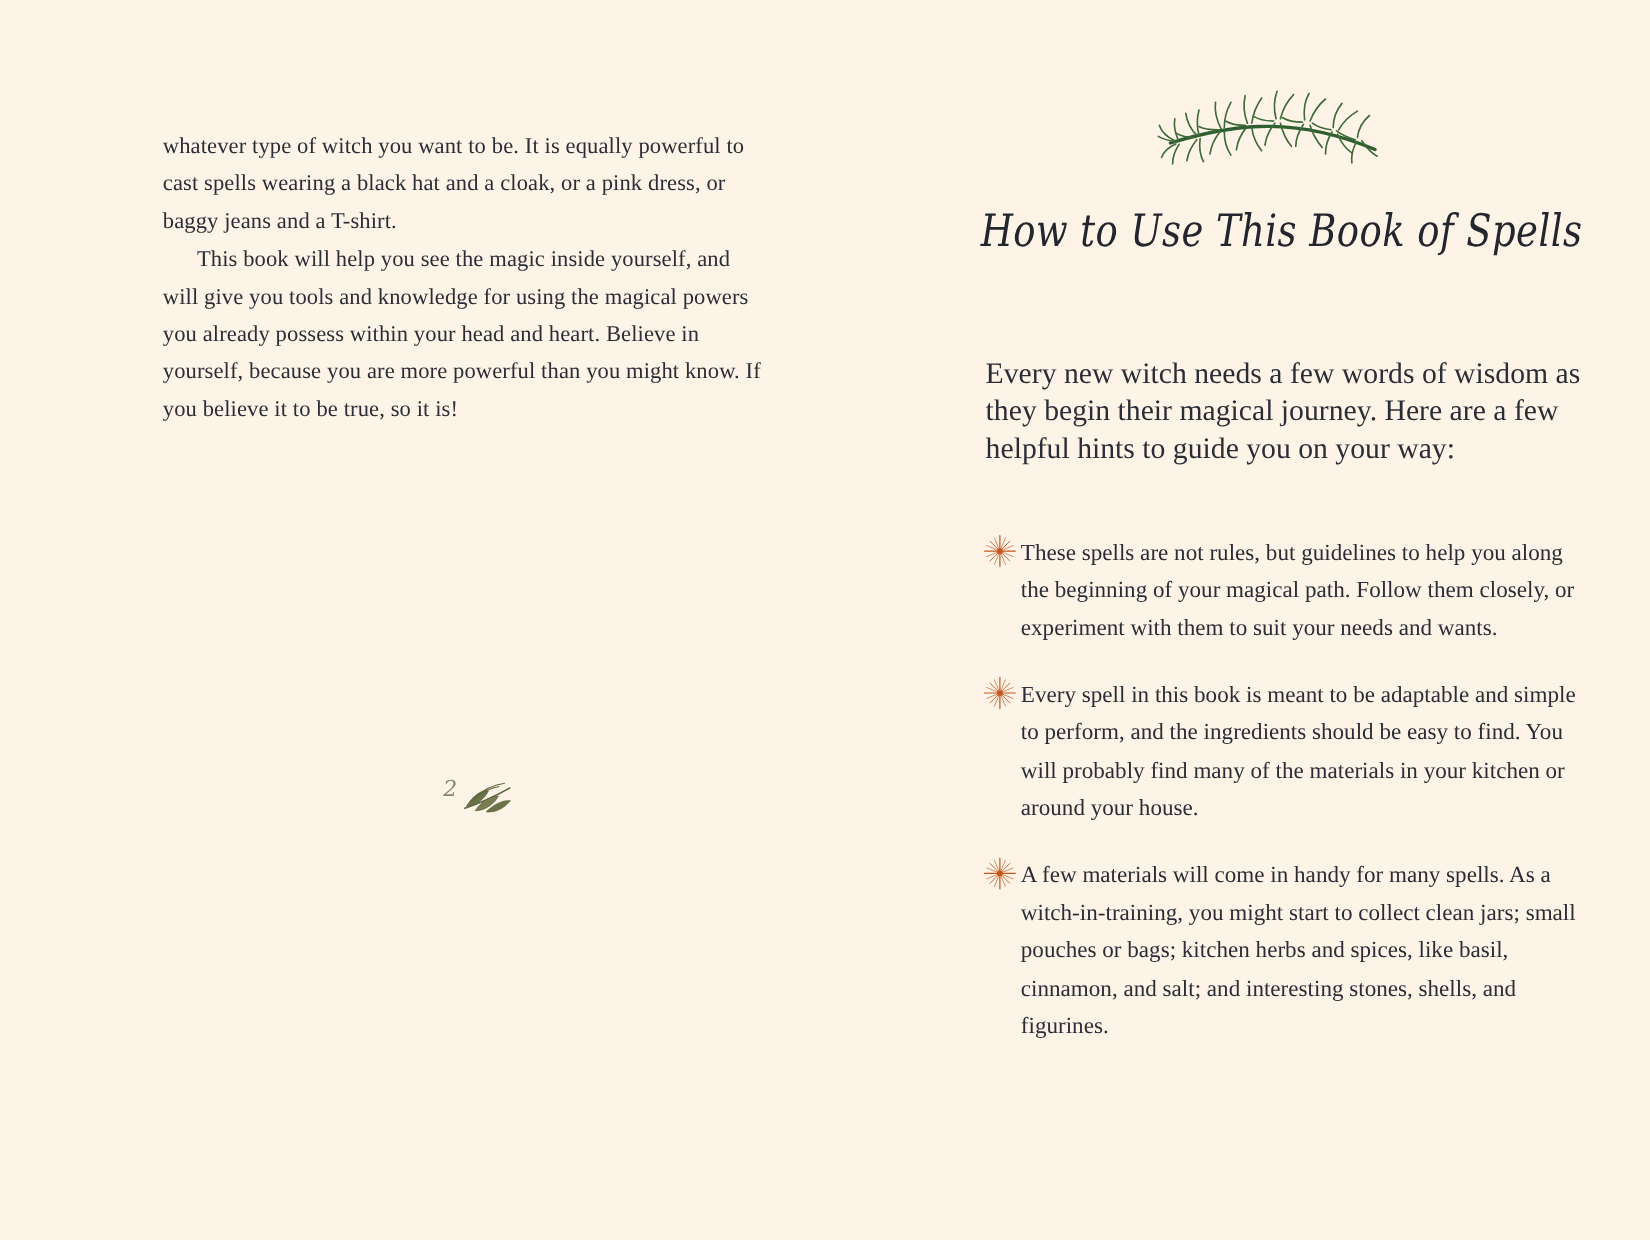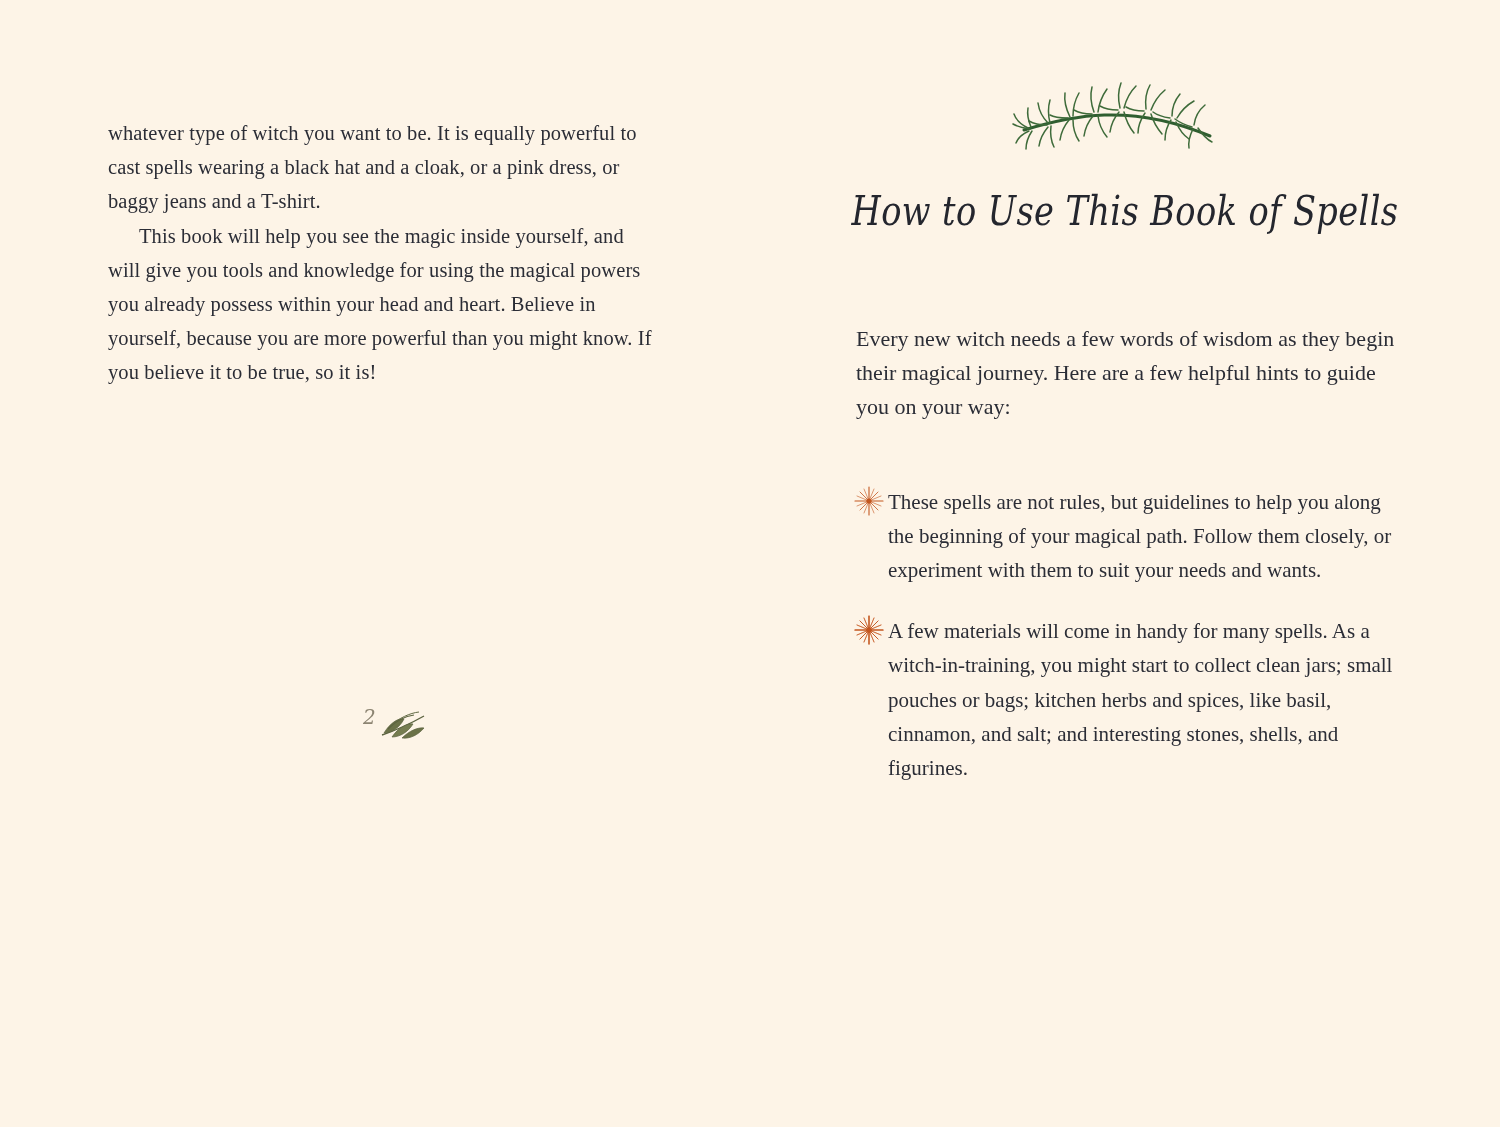--- a/index.html
+++ b/index.html
@@ -22,20 +22,21 @@
     position: absolute;
     inset: 0;
     display: flex;
   }
 
   .page {
     position: relative;
     width: 750px;
     height: 814px;
     box-sizing: border-box;
+    margin-left: 40px;
   }
 
   
   .left-body {
     position: absolute;
     left: 108px;
     top: 116px;
     width: 552px;
   }
   .para {
@@ -78,21 +79,21 @@
   }
 
   .right-body {
     position: absolute;
     left: 106px;
     top: 322px;
     width: 552px;
   }
   .intro {
     margin: 0 0 0 0;
-    font-size: 22px;
+    font-size: 27px;
     line-height: 34.2px;
     color: #2B2D36;
   }
 
   .bullets {
     margin: 0;
     padding: 0;
     list-style: none;
   }
   .bullet {
@@ -279,20 +280,21 @@
                 <line x1="15" y1="15" x2="3" y2="10" stroke-width="0.6"></line>
                 <line x1="15" y1="15" x2="3" y2="20" stroke-width="0.6"></line>
                 <line x1="15" y1="15" x2="27" y2="10" stroke-width="0.6"></line>
                 <line x1="15" y1="15" x2="27" y2="20" stroke-width="0.6"></line>
                 <line x1="15" y1="15" x2="10" y2="27" stroke-width="0.6"></line>
                 <line x1="15" y1="15" x2="20" y2="27" stroke-width="0.6"></line>
               </g>
               <circle cx="15" cy="15" r="2.6" fill="#C4561F"></circle>
             </svg>
           </span>
+          <span>Every spell in this book is meant to be adaptable and simple to perform, and the ingredients should be easy to find. You will probably find many of the materials in your kitchen or around your house.</span>
         </li>
 
         <li class="bullet">
           <span class="star-icon">
             <svg width="30" height="30" viewBox="0 0 30 30" aria-hidden="true">
               <g stroke="#C4561F" stroke-width="1.1" stroke-linecap="round">
                 <line x1="15" y1="15" x2="15" y2="1"></line>
                 <line x1="15" y1="15" x2="15" y2="29"></line>
                 <line x1="15" y1="15" x2="1" y2="15"></line>
                 <line x1="15" y1="15" x2="29" y2="15"></line>

